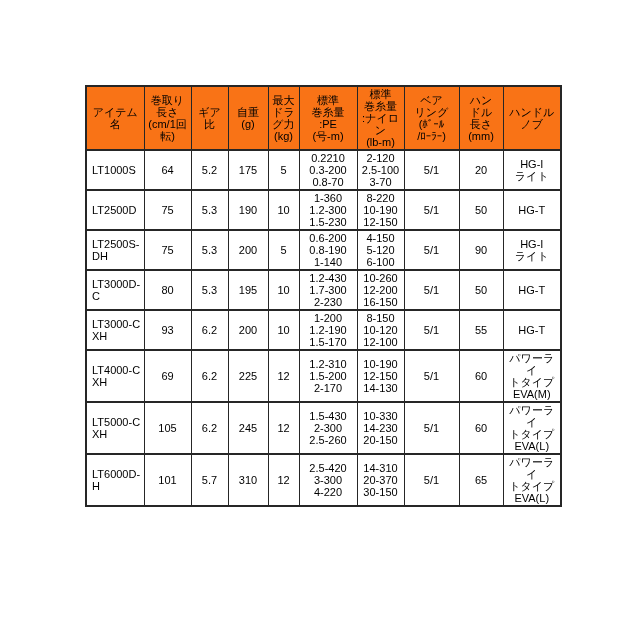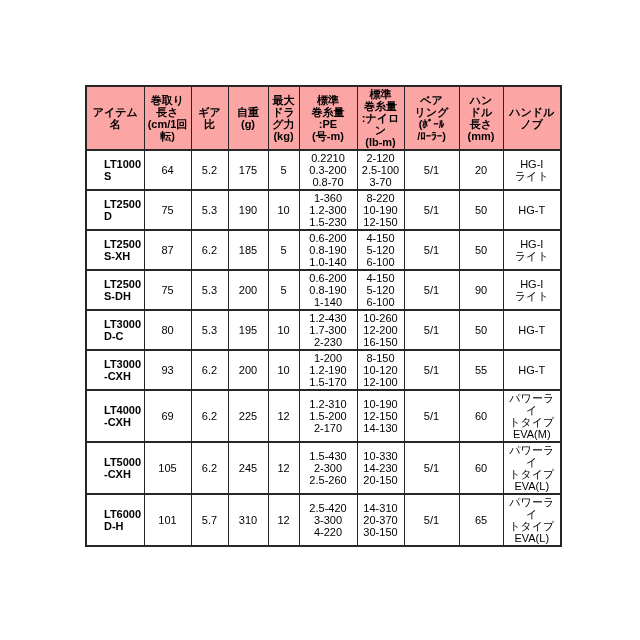--- a/index.html
+++ b/index.html
@@ -14,23 +14,23 @@
   }
   th,td{
     border:1px solid #262626;
     border-top-width:2px;border-bottom-width:2px;
     padding:1px 2px;
     text-align:center;vertical-align:middle;
     white-space:pre-line;line-height:12px;
     font-weight:normal;word-break:break-all;
     overflow:hidden;
   }
-  th{background:#fca5a5;height:55px;font-weight:bold;}
+  th{background:#f97316;height:55px;}
   tbody tr{height:38px;}
-  td.item-cell{text-align:left;padding-left:17px;font-weight:bold;}
+  td.item-cell{text-align:left;padding-left:5px;}
 </style>
 </head>
 <body>
 
 <div class="table-wrap">
   <table class="spec">
     <colgroup>
       <col style="width:58px">
         <col style="width:47px">
         <col style="width:37px">
@@ -105,37 +105,20 @@
 1.2-300
 1.5-230</td>
           <td>8-220
 10-190
 12-150</td>
           <td>5/1</td>
           <td>50</td>
           <td>HG-T</td>
         </tr>
         <tr>
-          <td class="item-cell">LT2500S-XH</td>
-          <td>87</td>
-          <td>6.2</td>
-          <td>185</td>
-          <td>5</td>
-          <td>0.6-200
-0.8-190
-1.0-140</td>
-          <td>4-150
-5-120
-6-100</td>
-          <td>5/1</td>
-          <td>50</td>
-          <td>HG-I
-ライト</td>
-        </tr>
-        <tr>
           <td class="item-cell">LT2500S-DH</td>
           <td>75</td>
           <td>5.3</td>
           <td>200</td>
           <td>5</td>
           <td>0.6-200
 0.8-190
 1-140</td>
           <td>4-150
 5-120

